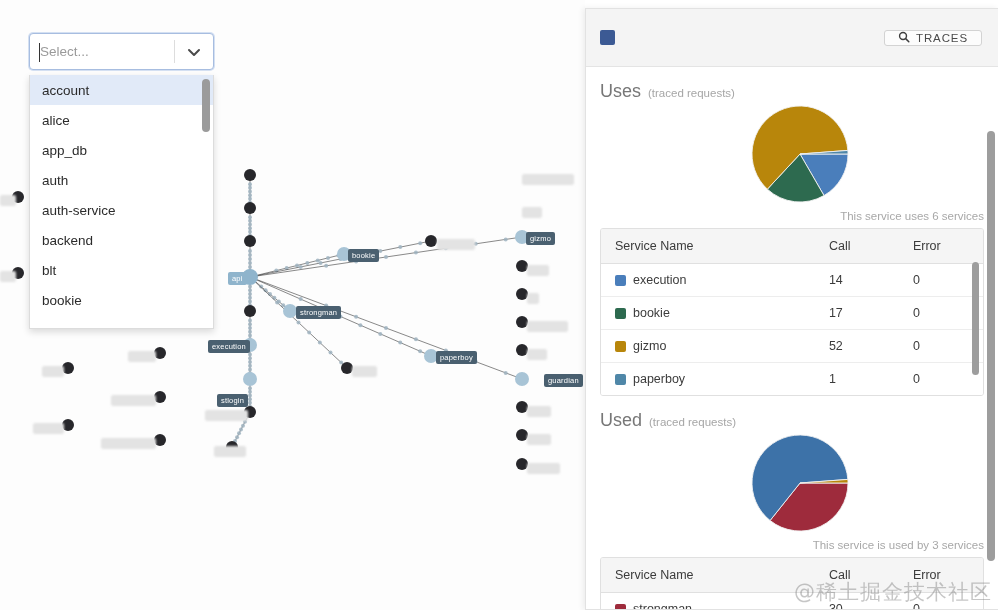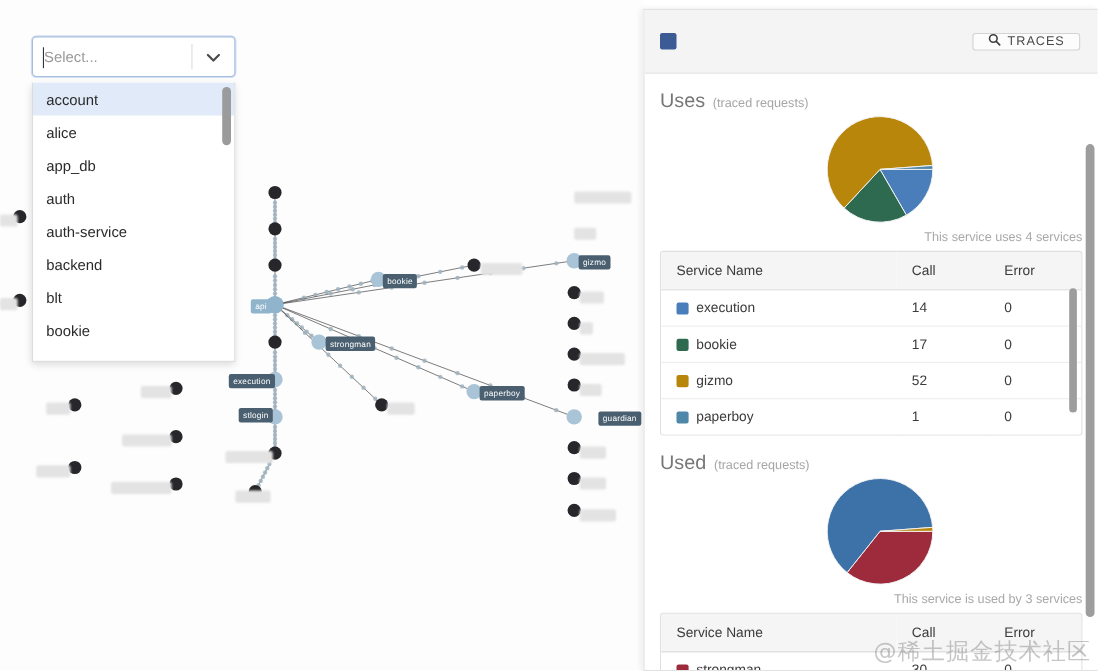--- a/index.html
+++ b/index.html
@@ -379,21 +379,21 @@
         <circle cx="68" cy="425" r="6" fill="#27272b"></circle>
         <circle cx="160" cy="440" r="6" fill="#27272b"></circle>
         <circle cx="18" cy="197" r="6" fill="#27272b"></circle>
         <circle cx="18" cy="273" r="6" fill="#27272b"></circle>
       </svg>
     <div id="graph-labels">
         <div class="node-label dim" style="width: 52px; height: 11px; left: 522px; top: 174px;"></div>
         <div class="node-label dim" style="width: 20px; height: 11px; left: 522px; top: 207px;"></div>
         <div class="node-label hot-light" style="left: 228px; top: 272px;">api</div>
         <div class="node-label hot" style="left: 208px; top: 340px;">execution</div>
-        <div class="node-label hot" style="left: 217px; top: 371px; text-align: right;">stlogin</div>
+        <div class="node-label hot" style="left: 217px; top: 394px; text-align: right;">stlogin</div>
         <div class="node-label dim" style="width: 43px; height: 11px; left: 205px; top: 410px;"></div>
         <div class="node-label dim" style="width: 32px; height: 11px; left: 214px; top: 446px;"></div>
         <div class="node-label hot" style="left: 348px; top: 249px;">bookie</div>
         <div class="node-label hot" style="left: 296px; top: 306px;">strongman</div>
         <div class="node-label hot" style="left: 526px; top: 232px;">gizmo</div>
         <div class="node-label hot" style="left: 436px; top: 351px;">paperboy</div>
         <div class="node-label hot" style="left: 544px; top: 374px;">guardian</div>
         <div class="node-label dim" style="width: 38px; height: 11px; left: 437px; top: 239px;"></div>
         <div class="node-label dim" style="width: 22px; height: 11px; left: 527px; top: 265px;"></div>
         <div class="node-label dim" style="width: 12px; height: 11px; left: 527px; top: 293px;"></div>
@@ -468,21 +468,21 @@
       </div>
       <div class="pie-row">
         <div class="pie-holder">
           <svg id="uses-pie" width="100" height="100" viewBox="0 0 100 100">
               <path d="M50,50 L98,50 A48,48 0 0,1 74,91.56921938165306 Z" fill="#4a7ebb" stroke="#f2f2f2" stroke-width="0.9"></path>
               <path d="M50,50 L74,91.56921938165306 A48,48 0 0,1 17.351708586995876,85.18648984783167 Z" fill="#2d6a4f" stroke="#f2f2f2" stroke-width="0.9"></path>
               <path d="M50,50 L17.351708586995876,85.18648984783167 A48,48 0 1,1 97.86578226469665,46.41295550785165 Z" fill="#b8860b" stroke="#f2f2f2" stroke-width="0.9"></path>
               <path d="M50,50 L97.86578226469665,46.41295550785165 A48,48 0 0,1 98,50.00000000000003 Z" fill="#4f87a8" stroke="#f2f2f2" stroke-width="0.9"></path>
             </svg>
         </div>
-        <span class="pie-caption">This service uses 4 services</span>
+        <span class="pie-caption">This service uses 6 services</span>
       </div>
       <div class="svc-table-wrap">
         <table class="svc-table">
           <thead>
             <tr>
               <th class="col-name">Service Name</th>
               <th class="col-call">Call</th>
               <th class="col-err">Error</th>
             </tr>
           </thead>

